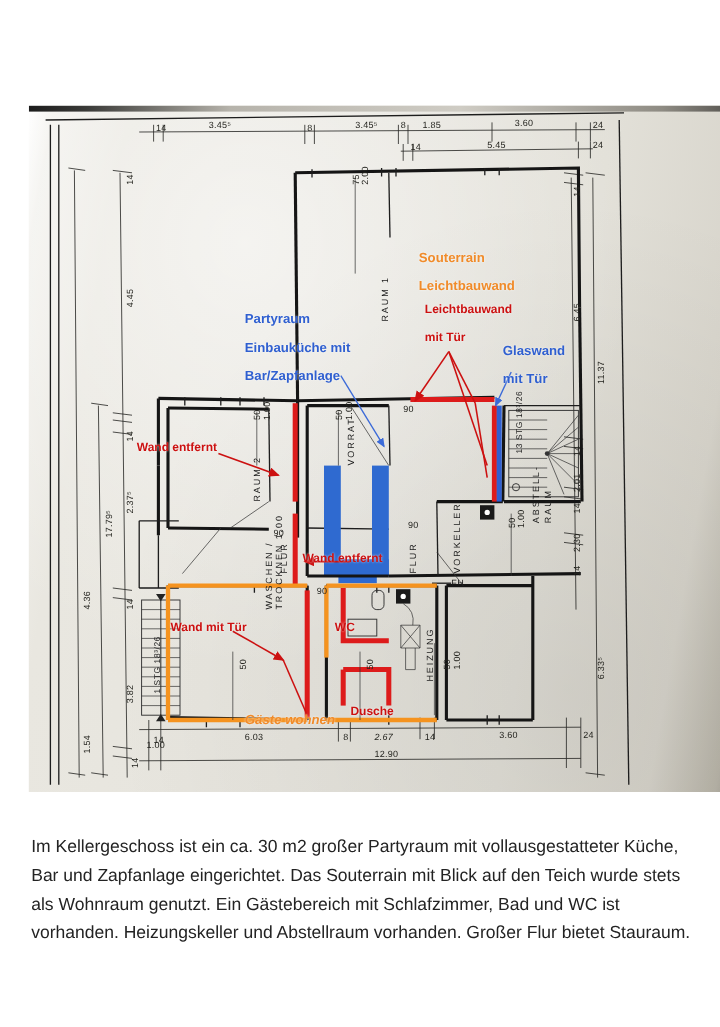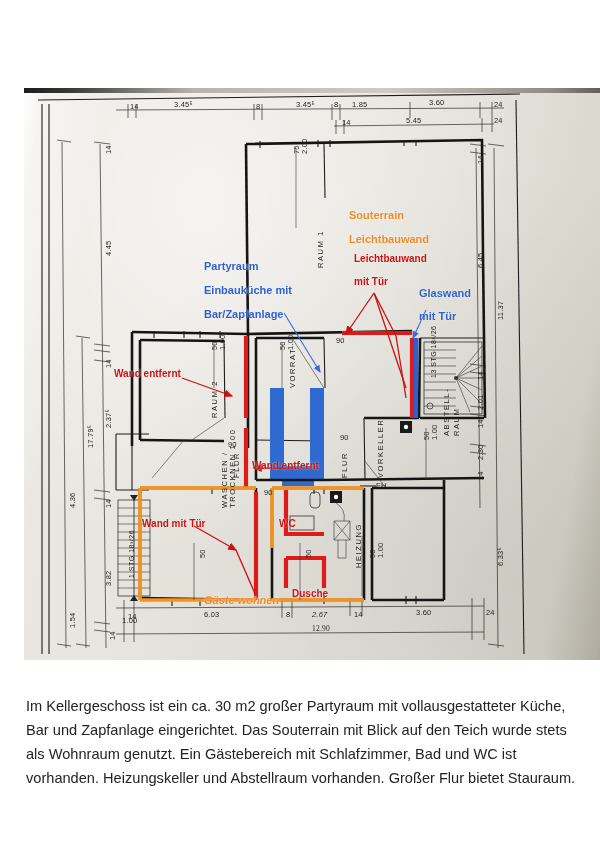--- a/index.html
+++ b/index.html
@@ -327,21 +327,21 @@
     <div class="dimtxt" style="left:452px; top:392px; transform:rotate(-90deg); transform-origin:0 0;">14</div>
     <div class="dimtxt" style="left:472px; top:478px; transform:rotate(-90deg); transform-origin:0 0;">6.33⁵</div>
 
     <div class="dimtxt" style="left:104px; top:524px;">14</div>
     <div class="dimtxt" style="left:180px; top:522px;">6.03</div>
     <div class="dimtxt" style="left:262px; top:522px;">8</div>
     <div class="dimtxt" style="left:288px; top:522px;font-style:italic;">2.67</div>
     <div class="dimtxt" style="left:330px; top:522px;">14</div>
     <div class="dimtxt" style="left:392px; top:520px;">3.60</div>
     <div class="dimtxt" style="left:462px; top:520px;">24</div>
-    <div class="dimtxt" style="left:288px; top:536px;font-family:Liberation Serif, serif;">12.90</div>
+    <div class="dimtxt" style="left:288px; top:536px;">12.90</div>
 
     <div class="dimtxt" style="left:276px; top:66px; transform:rotate(-90deg); transform-origin:0 0;">2.00</div>
     <div class="dimtxt" style="left:268px; top:66px; transform:rotate(-90deg); transform-origin:0 0;">75</div>
     <div class="dimtxt" style="left:194px; top:262px; transform:rotate(-90deg); transform-origin:0 0;">1.00</div>
     <div class="dimtxt" style="left:186px; top:262px; transform:rotate(-90deg); transform-origin:0 0;">50</div>
     <div class="dimtxt" style="left:262px; top:262px; transform:rotate(-90deg); transform-origin:0 0;">1.00</div>
     <div class="dimtxt" style="left:254px; top:262px; transform:rotate(-90deg); transform-origin:0 0;">50</div>
     <div class="dimtxt" style="left:406px; top:352px; transform:rotate(-90deg); transform-origin:0 0;">1.00</div>
     <div class="dimtxt" style="left:398px; top:352px; transform:rotate(-90deg); transform-origin:0 0;">50</div>
     <div class="dimtxt" style="left:204px; top:352px;">90</div>

